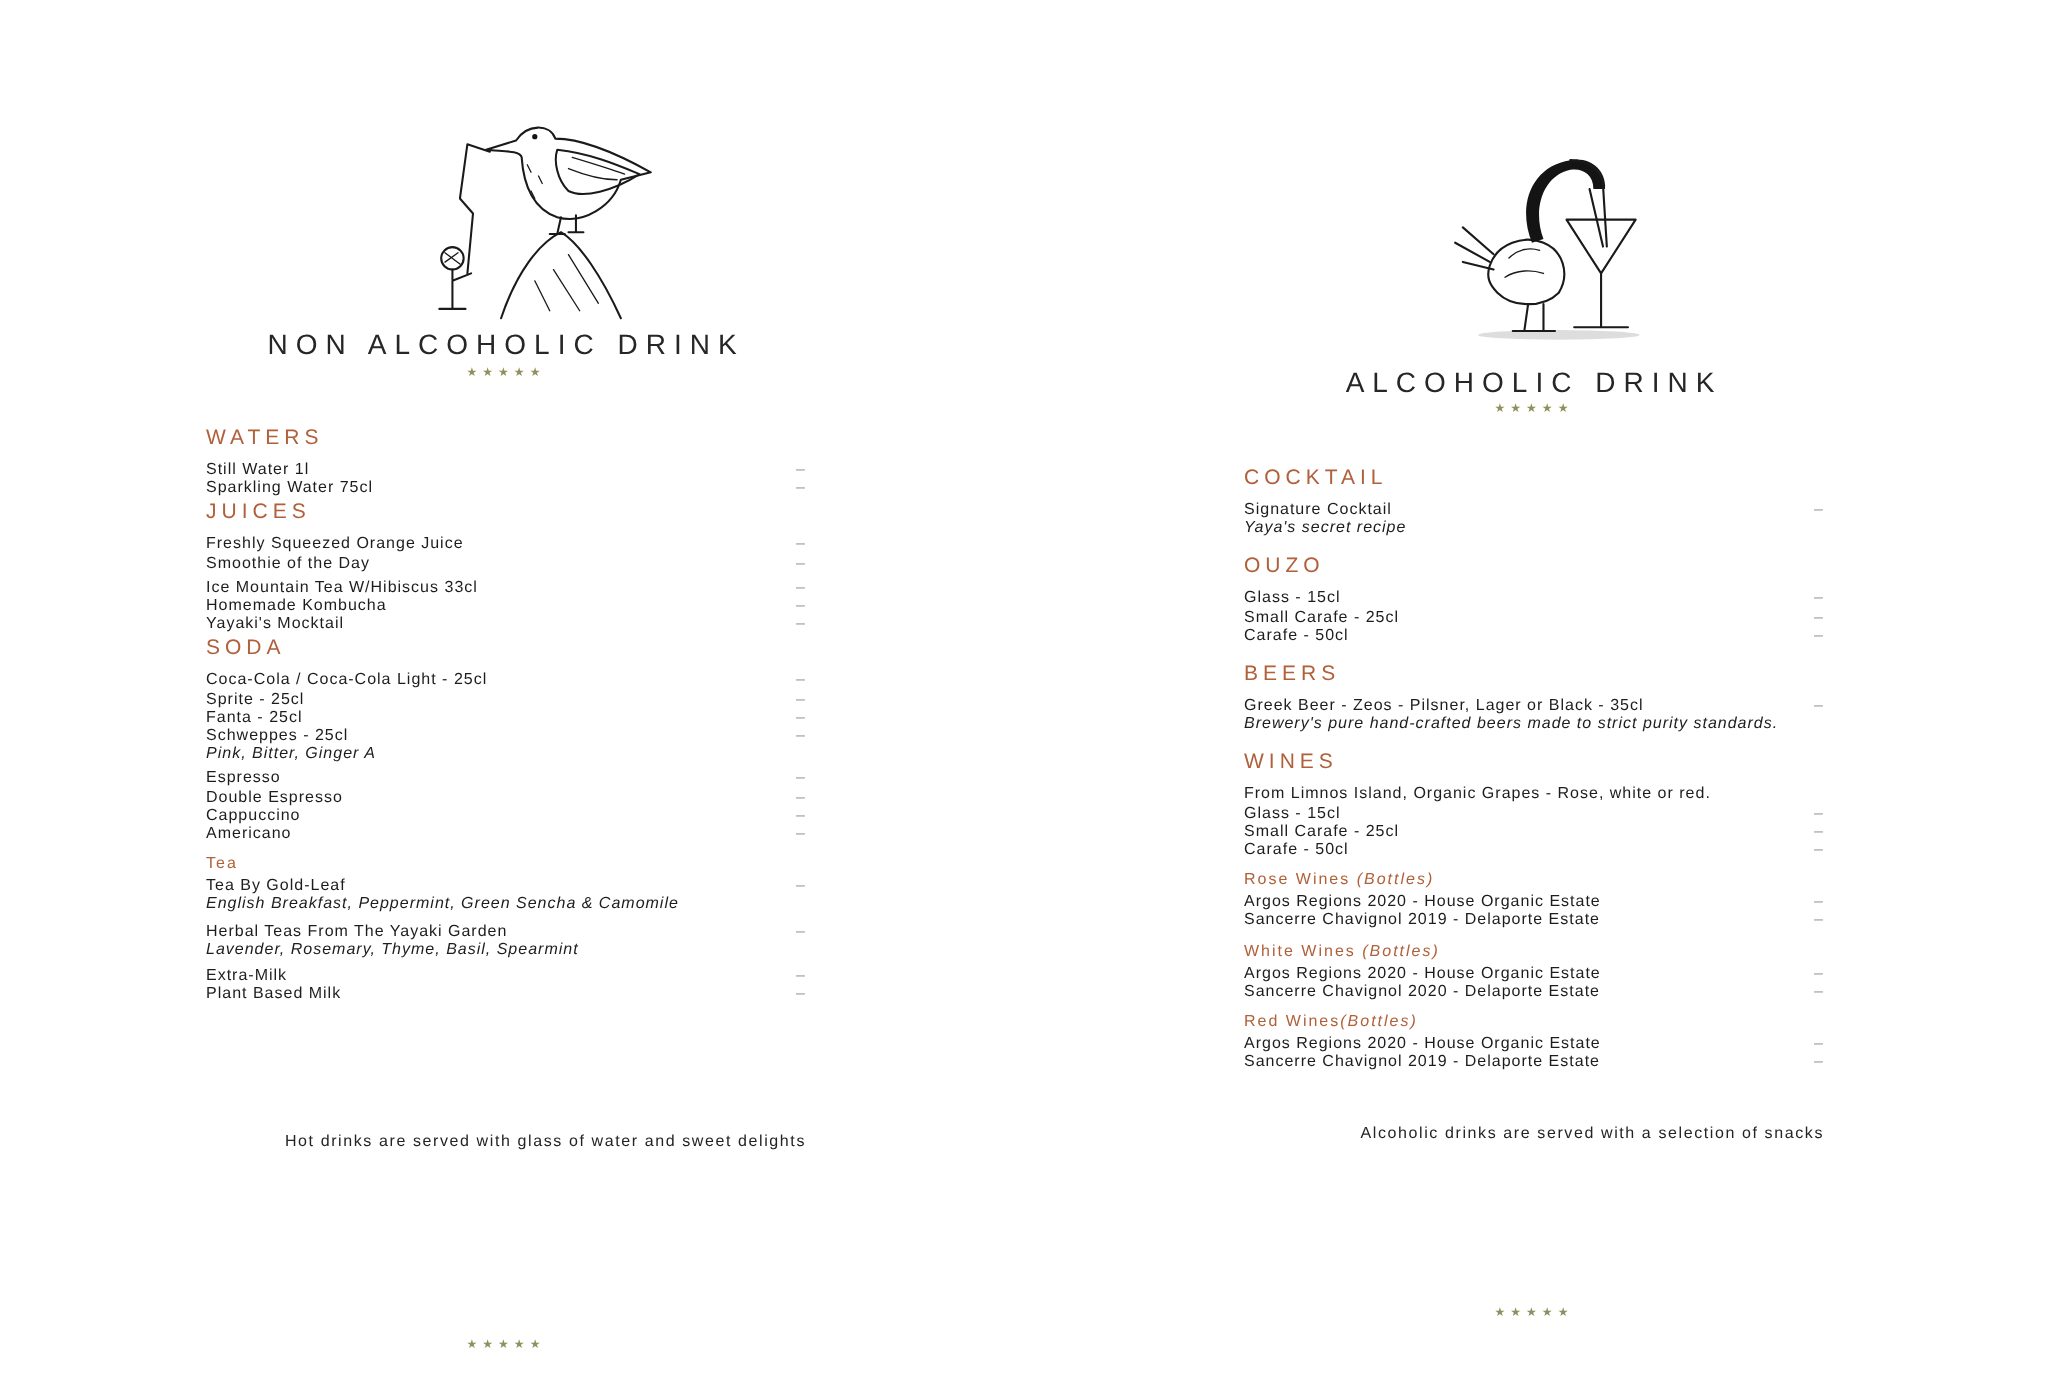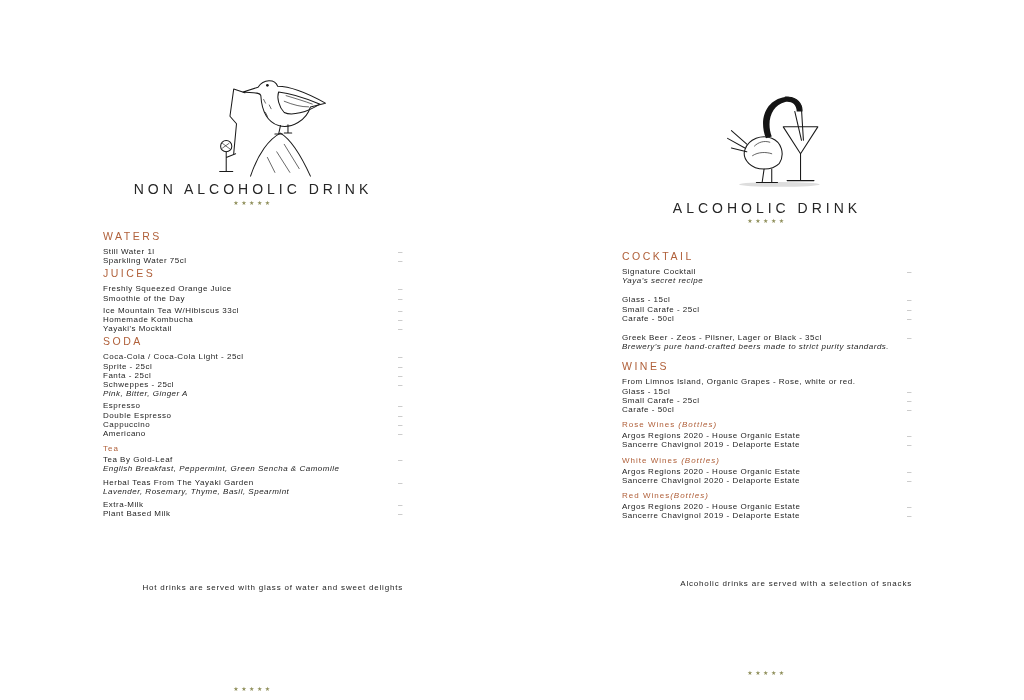--- a/index.html
+++ b/index.html
@@ -1,20 +1,20 @@
 <!DOCTYPE html>
 <html><head>
 <meta charset="utf-8">
 <style>
   html,body { margin:0; padding:0; background:#ffffff; }
   .canvas {
     position:relative; width:1024px; height:700px; overflow:hidden;
     background:#ffffff; font-family:"Liberation Sans", sans-serif; color:#1d1d1d;
   }
-  .page { position:absolute; top:0; height:564px;margin-top:17px; }
+  .page { position:absolute; top:0; height:564px; }
   .page-left  { left:103px; width:300px; }
   .page-right { left:622px; width:290px; }
 
   .illu { position:absolute; }
   .illu svg { display:block; }
 
   .page-title {
     position:absolute; width:100%; text-align:center; white-space:nowrap;
     font-size:14px; letter-spacing:4px; color:#262626;
   }
@@ -267,20 +267,21 @@
             <div class="item">
               <div class="menu-row">
                 <span class="row-name"><span>Signature Cocktail</span></span>
                 <span class="price-dash">–</span>
               </div>
               <div class="item-sub">Yaya's secret recipe</div>
             </div>
           </div>
         </div>
         <div class="section">
+          <div class="section-title">OUZO</div>
           <div class="group">
             <div class="item">
               <div class="menu-row">
                 <span class="row-name"><span>Glass -</span><span class="item-detail"> 15cl</span></span>
                 <span class="price-dash">–</span>
               </div>
             </div>
             <div class="item">
               <div class="menu-row">
                 <span class="row-name"><span>Small Carafe -</span><span class="item-detail"> 25cl</span></span>
@@ -289,20 +290,21 @@
             </div>
             <div class="item">
               <div class="menu-row">
                 <span class="row-name"><span>Carafe -</span><span class="item-detail"> 50cl</span></span>
                 <span class="price-dash">–</span>
               </div>
             </div>
           </div>
         </div>
         <div class="section">
+          <div class="section-title">BEERS</div>
           <div class="group">
             <div class="item">
               <div class="menu-row">
                 <span class="row-name"><span>Greek Beer - Zeos - Pilsner, Lager or Black -</span><span class="item-detail"> 35cl</span></span>
                 <span class="price-dash">–</span>
               </div>
               <div class="item-sub">Brewery's pure hand-crafted beers made to strict purity standards.</div>
             </div>
           </div>
         </div>

